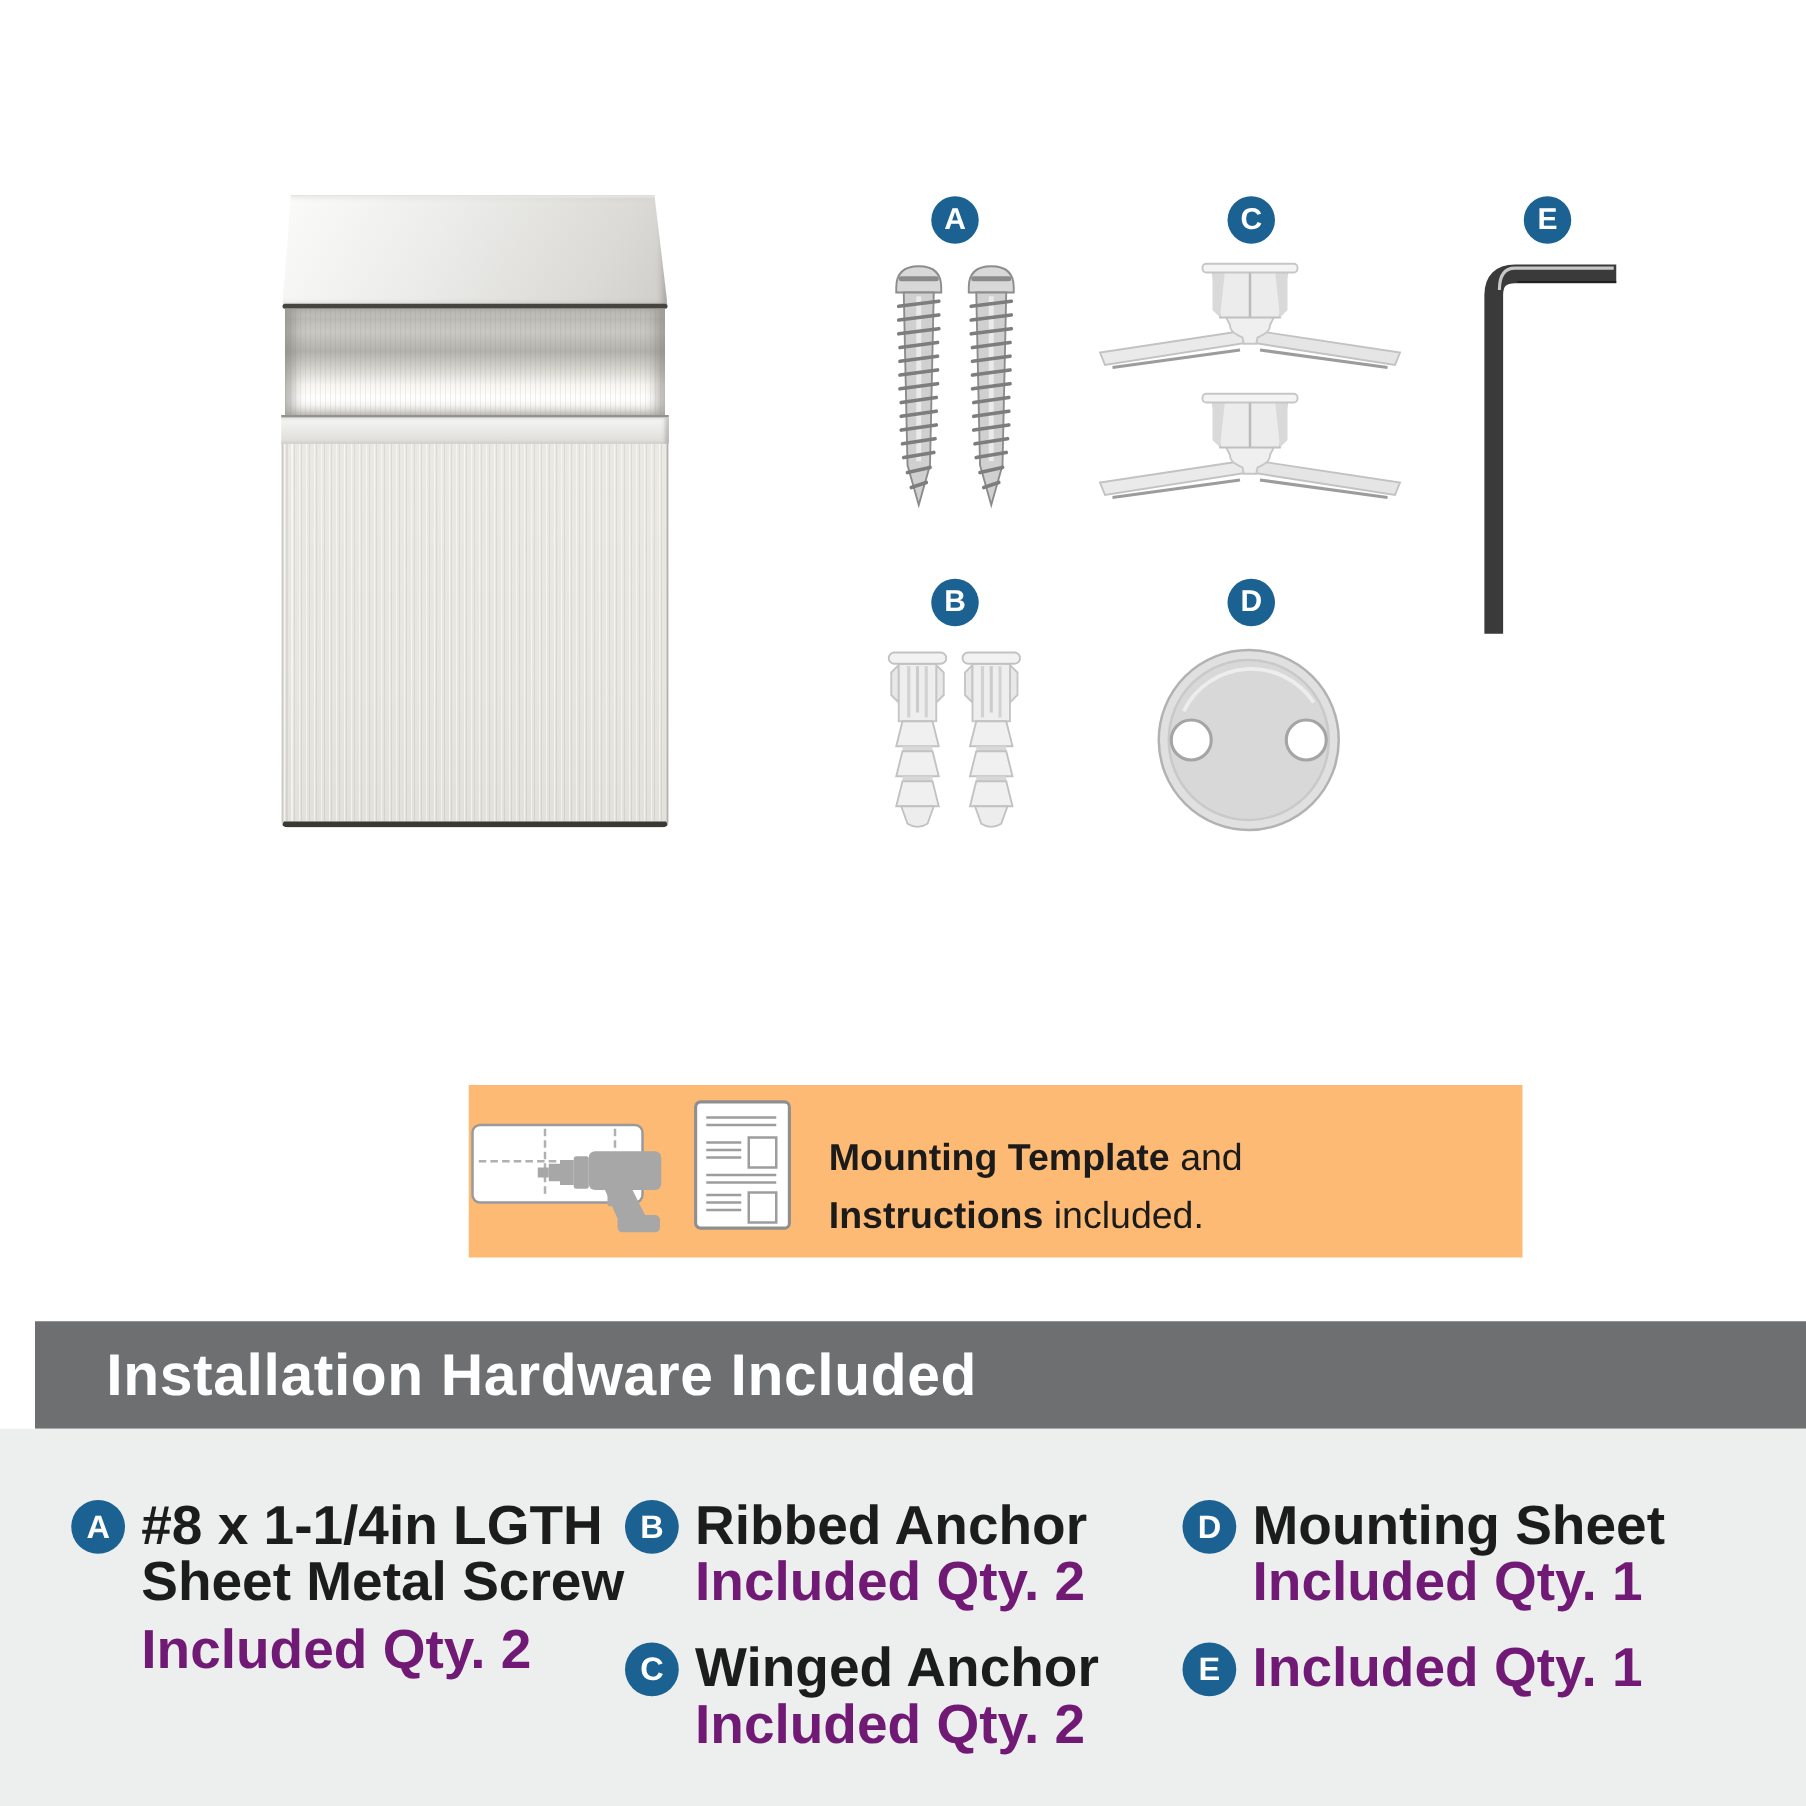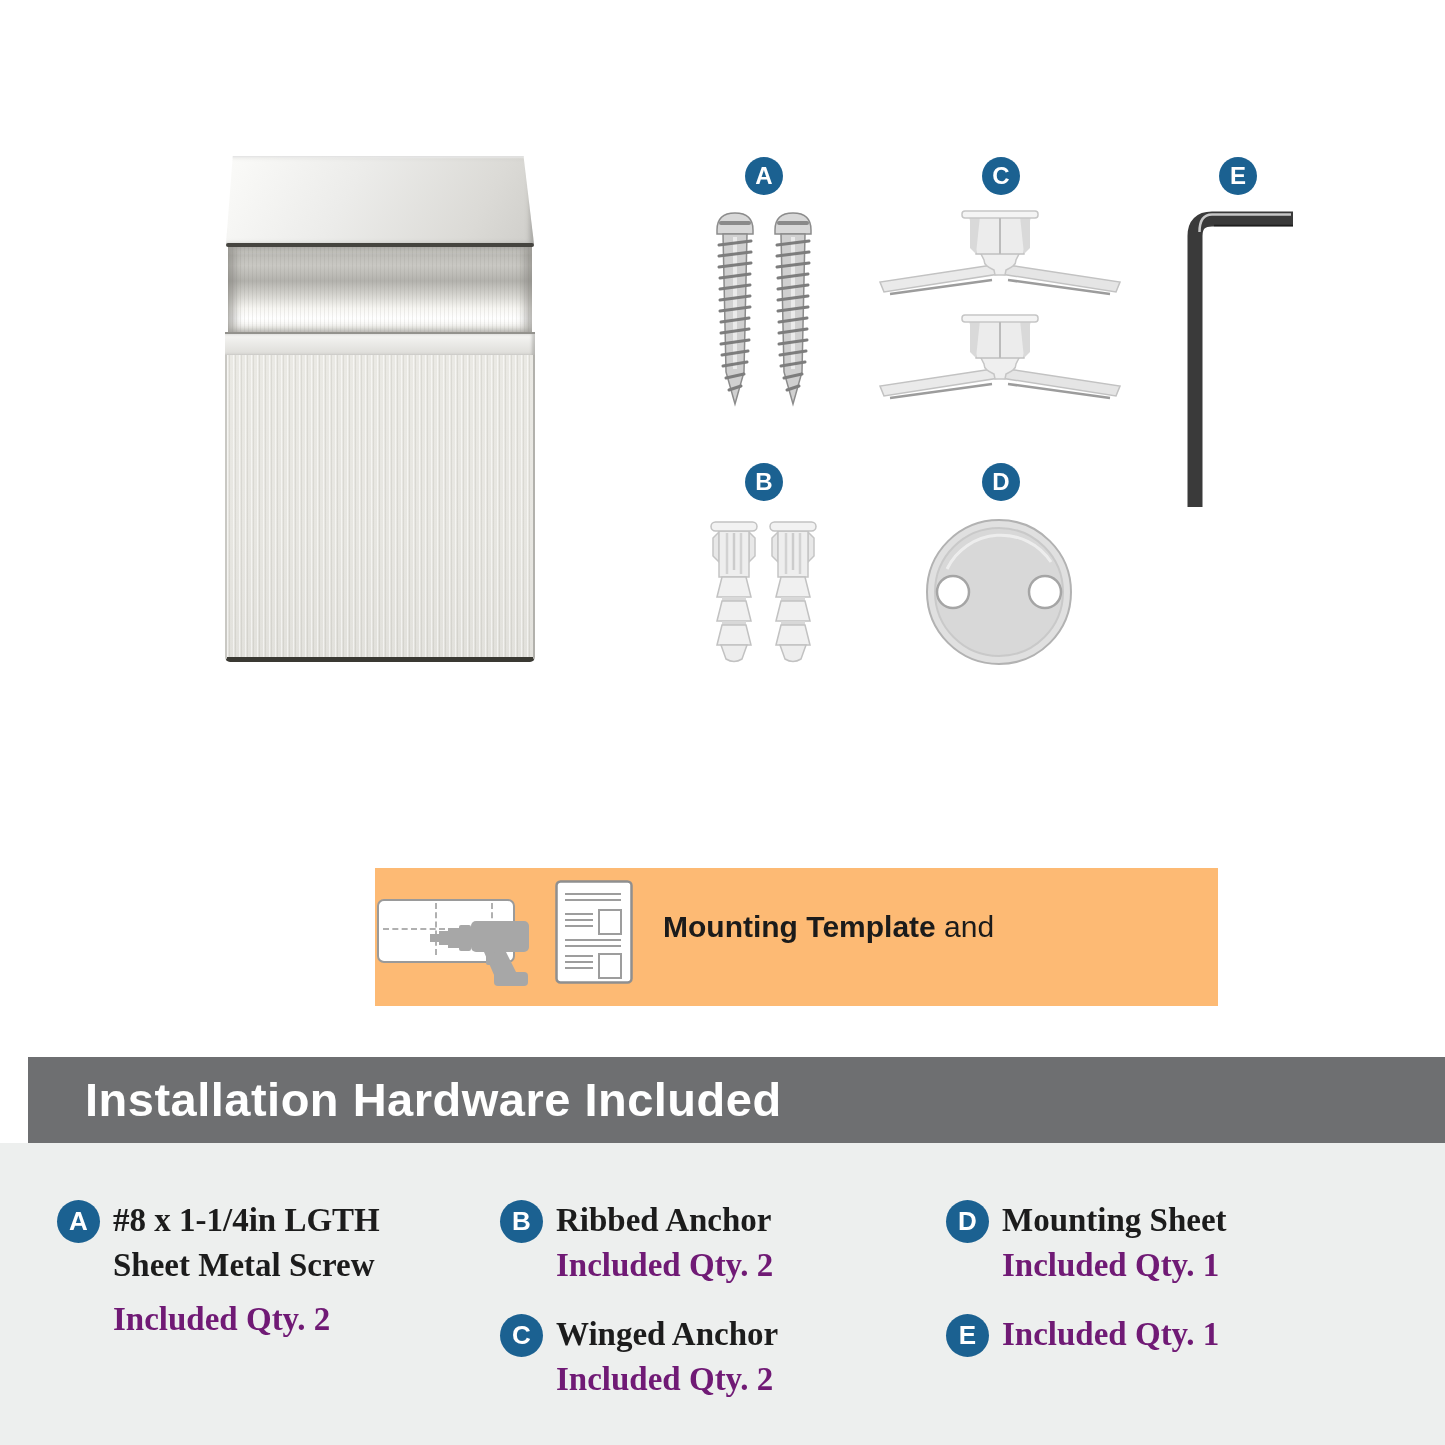--- a/index.html
+++ b/index.html
@@ -55,21 +55,21 @@
   
   .header-band{position:absolute;left:0;top:1057px;width:1445px;height:86px;background:#6e6f71;margin-left:28px;}
   .header-band h1{margin:0;padding-left:57px;font-size:47px;line-height:86px;font-weight:bold;color:#ffffff;letter-spacing:.5px;}
   
   .panel{position:absolute;left:0;top:1143px;width:1445px;height:302px;background:#edefee;}
   .entry{position:absolute;display:flex;gap:13px;}
   .badge-lg{
     flex:none;width:43px;height:43px;border-radius:50%;
     background:#1b6191;color:#ffffff;font-weight:bold;font-size:26px;line-height:43px;text-align:center;
   }
-  .entry-text{font-weight:bold;font-size:33px;line-height:45px;color:#1c1c1c;margin-top:-2px;font-family:Liberation Serif, serif;}
+  .entry-text{font-weight:bold;font-size:44px;line-height:45px;color:#1c1c1c;margin-top:-2px;}
   .entry-text .qty{color:#701a75;}
   .entry-a .qty{margin-top:9px;}
 </style>
 </head>
 <body>
 
 <div id="stage">
 
   <div>
     <div class="prod-plate"></div>
@@ -230,20 +230,21 @@
         <path d="M10,60 H66"></path>
           <path d="M10,66 H66"></path>
         <path d="M10,76 H38"></path>
           <path d="M10,82 H38"></path>
           <path d="M10,88 H38"></path>
         <rect x="44" y="74" width="22" height="24"></rect>
       </g>
     </svg>
     <div class="banner-text">
       <div><b>Mounting Template</b><span> and</span></div>
+      <div><b>Instructions</b><span> included.</span></div>
     </div>
   </div>
 
   <div class="header-band">
     <h1>Installation Hardware Included</h1>
   </div>
 
   <div class="panel"></div>
 
   <div class="entry entry-a" style="left:57px;top:1200px;">

